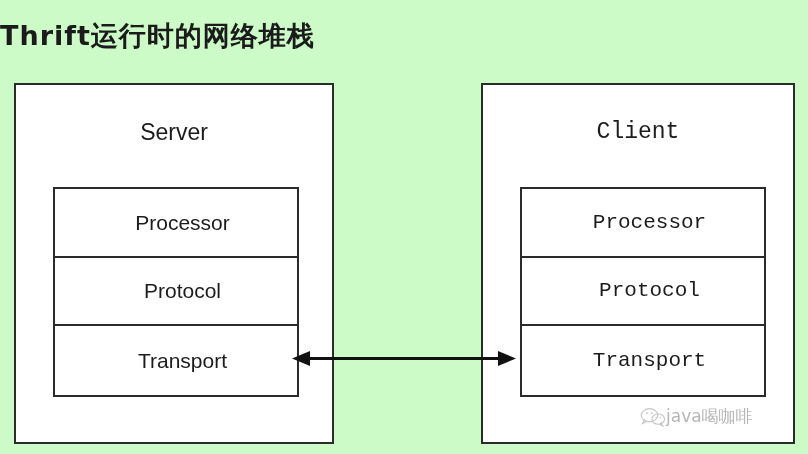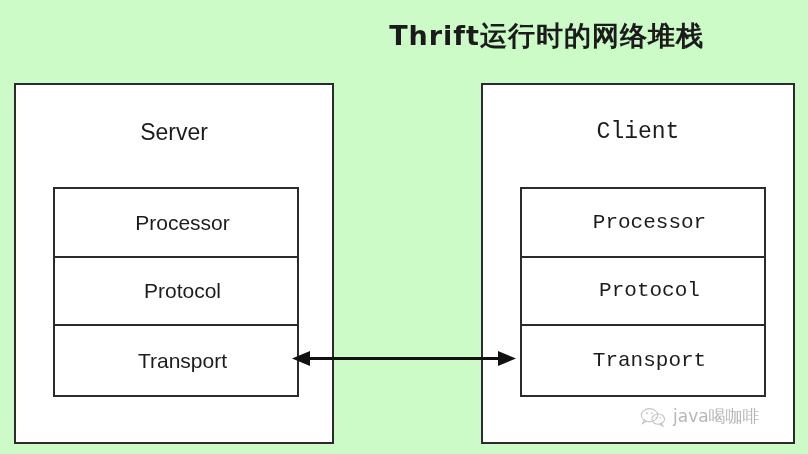--- a/index.html
+++ b/index.html
@@ -23,21 +23,21 @@
     height: 454px;
     background: #ccfbc8;
   }
 
   
   #diagram-title {
     position: absolute;
     left: 0;
     top: 18px;
     width: 704px;
-    text-align: right;
+    text-align: left;
     font-family: "DejaVu Sans", sans-serif;
     font-size: 27px;
     font-weight: 600;
     letter-spacing: 1px;
     color: #1b1b1b;
     white-space: nowrap;
   }
 
   
   .node-box {
@@ -120,21 +120,20 @@
     height: 17px;
   }
 
   
   #watermark {
     position: absolute;
     left: 640px;
     top: 405px;
     display: flex;
     align-items: center;
-    gap: 7px;
     opacity: 0.5;
   }
   #watermark .wm-text {
     font-size: 17px;
     color: #6f6f6f;
     font-family: "DejaVu Sans", sans-serif;
     letter-spacing: 0px;
     white-space: nowrap;
   }
   #watermark .wm-icon {

